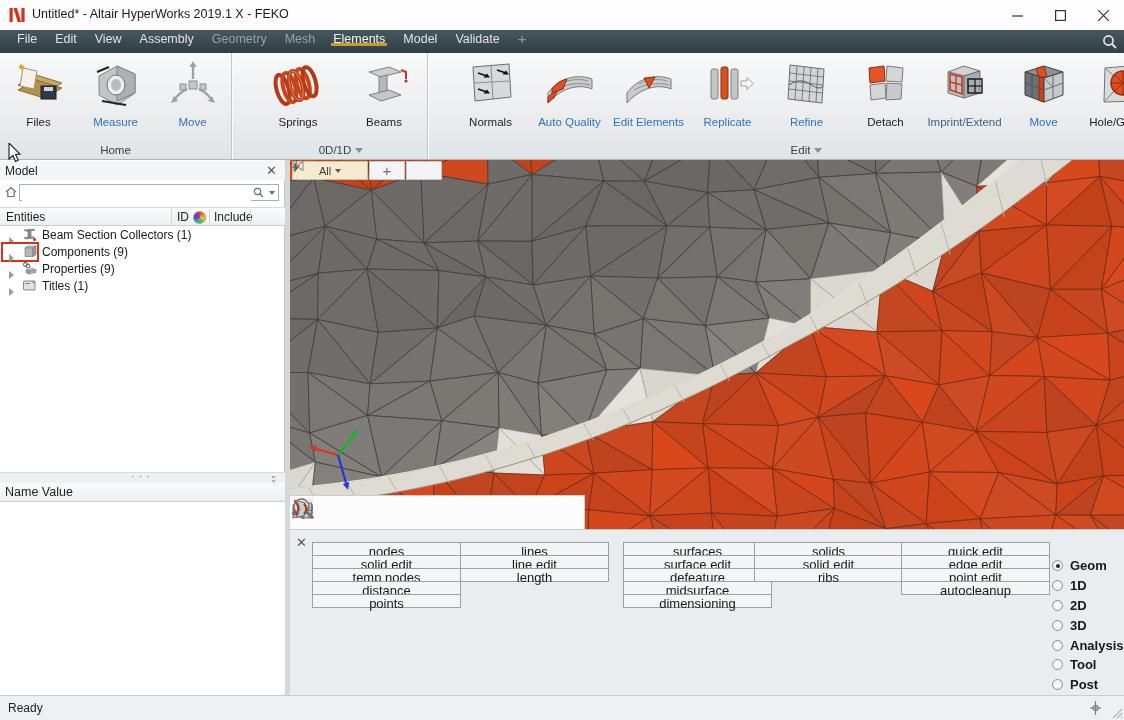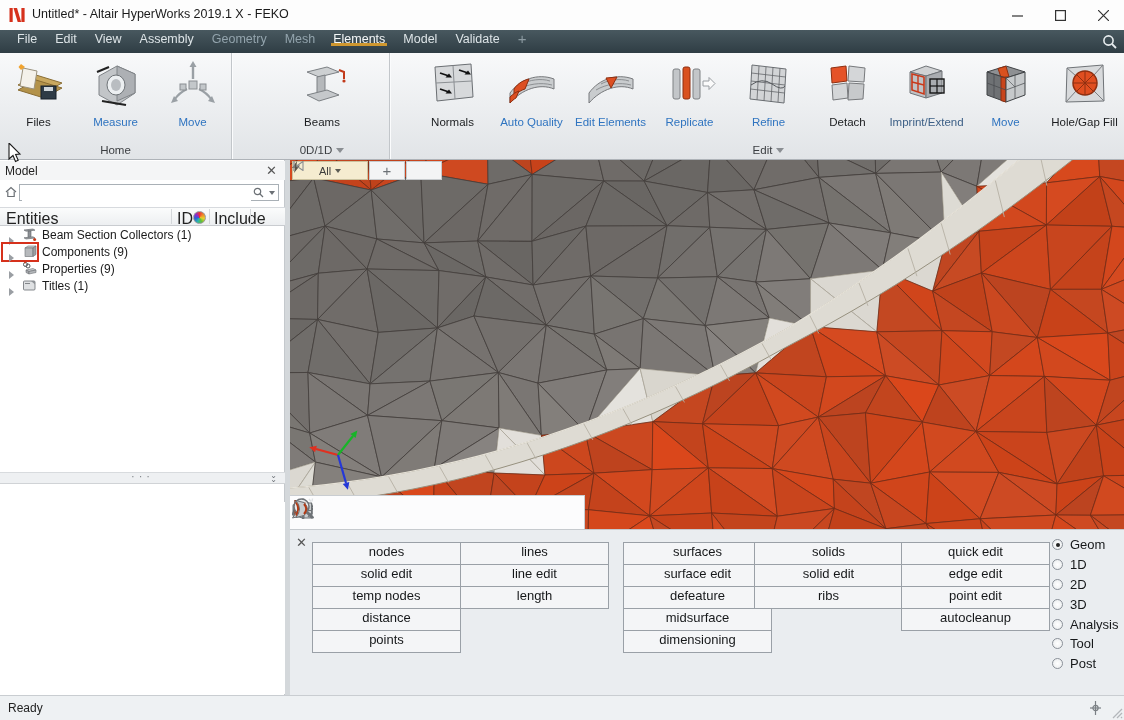--- a/index.html
+++ b/index.html
@@ -43,21 +43,21 @@
   .left-col{position:absolute;left:0;top:160px;width:285px;height:535px;background:#ffffff;border-right:1px solid #c5c9cd;box-sizing:border-box;}
   .panel-title-row{position:absolute;left:0;top:1px;width:285px;height:19px;background:#f4f5f6;}
   .panel-title{position:absolute;left:5px;top:3px;font-size:12px;color:#222;}
   .panel-close{position:absolute;right:8px;top:2px;font-size:13px;color:#555;line-height:15px;}
   .search-row{position:absolute;left:0;top:22px;width:285px;height:22px;}
   .home-ic{position:absolute;left:5px;top:4px;}
   .search-box{position:absolute;left:19px;top:2px;width:260px;height:17px;border:1px solid #a9b0b6;background:#fff;box-sizing:border-box;}
   .search-box input{position:absolute;left:2px;top:1px;width:225px;height:13px;border:none;outline:none;font-size:11px;font-family:"Liberation Sans",sans-serif;}
   .search-box .mag{position:absolute;right:14px;top:2px;}
   .search-box .chev{position:absolute;right:3px;top:6px;width:0;height:0;border-left:3.5px solid transparent;border-right:3.5px solid transparent;border-top:4px solid #6b7075;}
-  .entities-header{position:absolute;left:0;top:47px;width:285px;height:17px;background:linear-gradient(#fbfcfc,#edeff1);border-top:1px solid #d7dade;border-bottom:1px solid #c9ccd0;font-size:16px;color:#222;}
+  .entities-header{position:absolute;left:0;top:47px;width:285px;height:17px;background:linear-gradient(#fbfcfc,#edeff1);border-top:1px solid #d7dade;border-bottom:1px solid #c9ccd0;font-size:12px;color:#222;}
   .eh-cell{position:absolute;top:2px;}
   .eh-sep{position:absolute;top:1px;bottom:1px;width:1px;background:#d4d7da;}
   .color-wheel{position:absolute;left:193px;top:3px;width:11px;height:11px;border-radius:50%;
       background:conic-gradient(#e33,#ee8a2a,#e8d12c,#5fbf3a,#2ab6b0,#2a63d4,#8a2ad4,#e33);border:1px solid #999;}
   #tree-list{position:absolute;left:0;top:66px;width:285px;}
   .tree-row{position:relative;height:17px;display:flex;align-items:center;}
   .tree-arrow{position:absolute;left:9px;top:5px;}
   .tree-icon{position:absolute;left:22px;top:1px;width:15px;height:15px;}
   .tree-label{position:absolute;left:42px;top:2px;font-size:12px;color:#1a1a1a;white-space:nowrap;}
   .tree-row.annotated::before{content:"";position:absolute;left:1px;top:-1px;width:34px;height:16px;border:2px solid var(--annot,#d6311c);}
@@ -75,22 +75,22 @@
   .vp-seg.filter{width:76px;background:#f5ecd0;border:1px solid #cbc29f;gap:4px;}
   .vp-seg.btn{width:36px;background:#f3f4f5;border:1px solid #c6cacd;margin-left:1px;}
   .vp-chev{width:0;height:0;border-left:3.5px solid transparent;border-right:3.5px solid transparent;border-top:4px solid #5b5b53;}
   .vp-plus{font-size:15px;color:#6b7075;}
   .view-toolbar{position:absolute;left:0px;top:335px;width:295px;height:34px;background:#fcfcfd;border-top:1px solid #c9cdd1;border-right:1px solid #c9cdd1;box-sizing:border-box;display:flex;align-items:center;}
   .view-ic{width:36px;height:28px;display:flex;align-items:center;justify-content:center;}
   
   .bottom-panel{position:absolute;left:290px;top:529px;width:834px;height:166px;background:#eaedf0;border-top:1px solid #c6cace;box-sizing:border-box;}
   .bp-close{position:absolute;left:6px;top:5px;font-size:13px;color:#555;}
   .panel-col{position:absolute;top:13px;width:149px;}
-  .panel-btn{position:relative;height:23px;margin-top:-1px;background:#f4f5f7;border:1px solid #9aa0a7;box-sizing:border-box;text-align:center;font-size:13px;color:#16181a;line-height:17px;}
-  #mode-list{position:absolute;left:762px;top:5px;}
+  .panel-btn{position:relative;height:14px;margin-top:-1px;background:#f4f5f7;border:1px solid #9aa0a7;box-sizing:border-box;text-align:center;font-size:13px;color:#16181a;line-height:17px;}
+  #mode-list{position:absolute;left:762px;top:26px;font-weight:bold;}
   .mode-row{display:flex;align-items:center;height:19.8px;}
   .radio{width:11px;height:11px;border-radius:50%;border:1px solid #8a9098;background:radial-gradient(#fff,#e7eaec);box-sizing:border-box;position:relative;margin-right:7px;}
   .radio.sel::after{content:"";position:absolute;left:2.5px;top:2.5px;width:4px;height:4px;border-radius:50%;background:#222;}
   .mode-label{font-size:13px;color:#16181a;}
   
   .statusbar{position:absolute;left:0;top:695px;width:1124px;height:25px;background:#eef1f3;border-top:1px solid #c9cdd1;box-sizing:border-box;}
   .status-text{position:absolute;left:8px;top:5px;font-size:12px;color:#222;}
   .status-ind{position:absolute;right:22px;top:5px;}
   .grip{position:absolute;right:1px;bottom:1px;}
   .cursor{position:absolute;left:8px;top:143px;z-index:50;}
@@ -190,20 +190,35 @@
               <div class="tool-label blue">Move</div>
             </div>
           </div>
           <div class="group-label"><span>Home</span></div>
         </div>
         <div class="ribbon-group g1 sep">
           <div class="tools">
             <div class="tool">
               <div class="tool-icon">
                 <svg width="54" height="56" viewBox="0 0 54 56">
+                  <g transform="rotate(-16 27 28)">
+                    <ellipse cx="11" cy="28" rx="6" ry="15" fill="none" stroke="#b73a16" stroke-width="4"></ellipse>
+                    <ellipse cx="18" cy="28" rx="6" ry="15" fill="none" stroke="#c8441c" stroke-width="4"></ellipse>
+                    <ellipse cx="25" cy="28" rx="6" ry="15" fill="none" stroke="#b73a16" stroke-width="4"></ellipse>
+                    <ellipse cx="32" cy="28" rx="6" ry="15" fill="none" stroke="#c8441c" stroke-width="4"></ellipse>
+                    <ellipse cx="39" cy="28" rx="6" ry="15" fill="none" stroke="#b73a16" stroke-width="4"></ellipse>
+                    <ellipse cx="25" cy="28" rx="6" ry="15" fill="none" stroke="#e8764d" stroke-width="1.2"></ellipse>
+                  </g>
+                </svg>
+              </div>
+              <div class="tool-label black">Springs</div>
+            </div>
+            <div class="tool">
+              <div class="tool-icon">
+                <svg width="54" height="56" viewBox="0 0 54 56">
                   <polygon points="12,15 32,10 44,15 24,20" fill="#cdd0d2" stroke="#7c8084"></polygon>
                   <polygon points="22,20 30,18 30,36 22,39" fill="#b5b8bb" stroke="#7c8084"></polygon>
                   <polygon points="12,38 32,33 44,38 24,44" fill="#c5c8cb" stroke="#7c8084"></polygon>
                   <polyline points="44,13 49,15 49,22" fill="none" stroke="#c23a1a" stroke-width="2"></polyline>
                   <circle cx="49" cy="24" r="1.6" fill="#c23a1a"></circle>
                 </svg>
               </div>
               <div class="tool-label black">Beams</div>
             </div>
           </div>
@@ -418,20 +433,23 @@
               <rect x="1.5" y="3" width="11.5" height="9" rx="1" fill="#dfe1e3" stroke="#6b6f73" stroke-width=".8"></rect>
               <polygon points="9,3 13,3 13,6.5" fill="#8f9397"></polygon>
               <line x1="3" y1="5.5" x2="8" y2="5.5" stroke="#6b6f73" stroke-width=".8"></line>
             </svg></span>
           <span class="tree-label">Titles (1)</span>
         </div>
       </div>
     <div class="splitter-row">
       <div class="splitter-dots">···</div>
       <div class="splitter-chev">⌄<br>⌄</div>
+    </div>
+    <div class="nv-header">
+      <span class="nv-title">Name Value</span>
     </div>
     <div class="nv-body"></div>
   </div>
 
   <div class="viewport">
     <svg id="mesh-svg" width="834" height="369" viewBox="0 0 834 369">
         <polygon points="-33.931774420663714,-34.18397978693247 30.244509861804545,-13.407349431887269 -34.1278985273093,24.747032582759857" fill="hsl(14,71%,45%)" stroke="hsl(14,68%,27%)" stroke-width="0.8" stroke-linejoin="round"></polygon>
         <polygon points="30.244509861804545,-13.407349431887269 23.681617402471602,17.889352720230818 -34.1278985273093,24.747032582759857" fill="hsl(14,75%,48%)" stroke="hsl(14,68%,27%)" stroke-width="0.8" stroke-linejoin="round"></polygon>
         <polygon points="30.244509861804545,-13.407349431887269 74.27760450169444,-35.67149260640144 81.18895164784044,30.07668979279697" fill="hsl(14,72%,44%)" stroke="hsl(14,68%,27%)" stroke-width="0.8" stroke-linejoin="round"></polygon>
         <polygon points="30.244509861804545,-13.407349431887269 81.18895164784044,30.07668979279697 23.681617402471602,17.889352720230818" fill="hsl(14,75%,44%)" stroke="hsl(14,68%,27%)" stroke-width="0.8" stroke-linejoin="round"></polygon>

